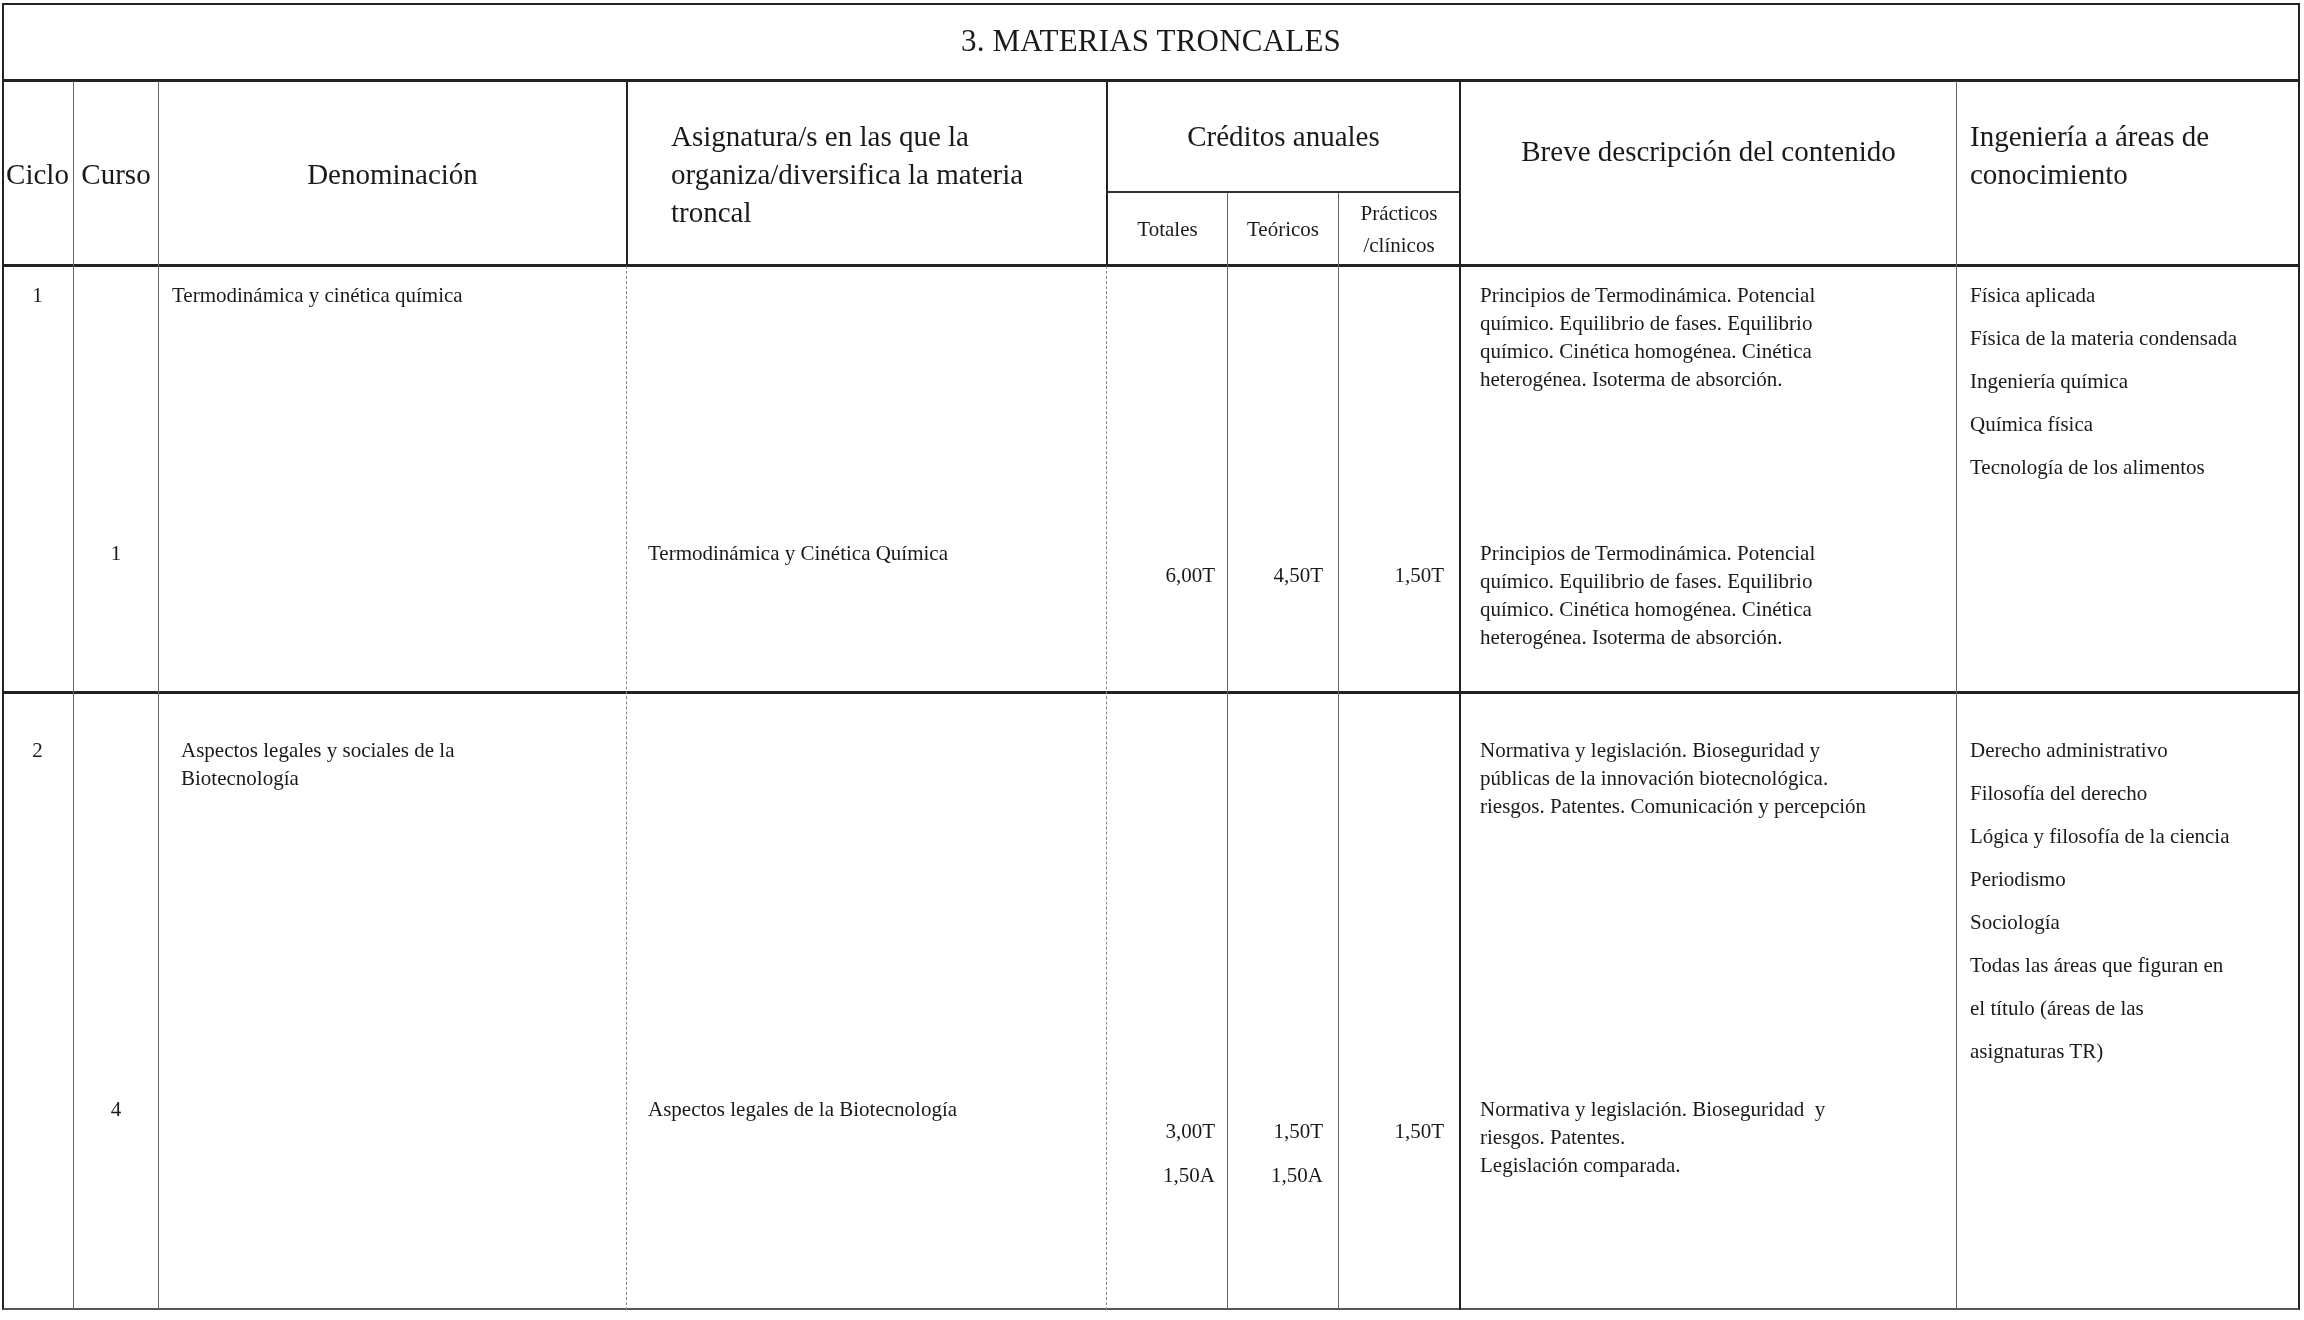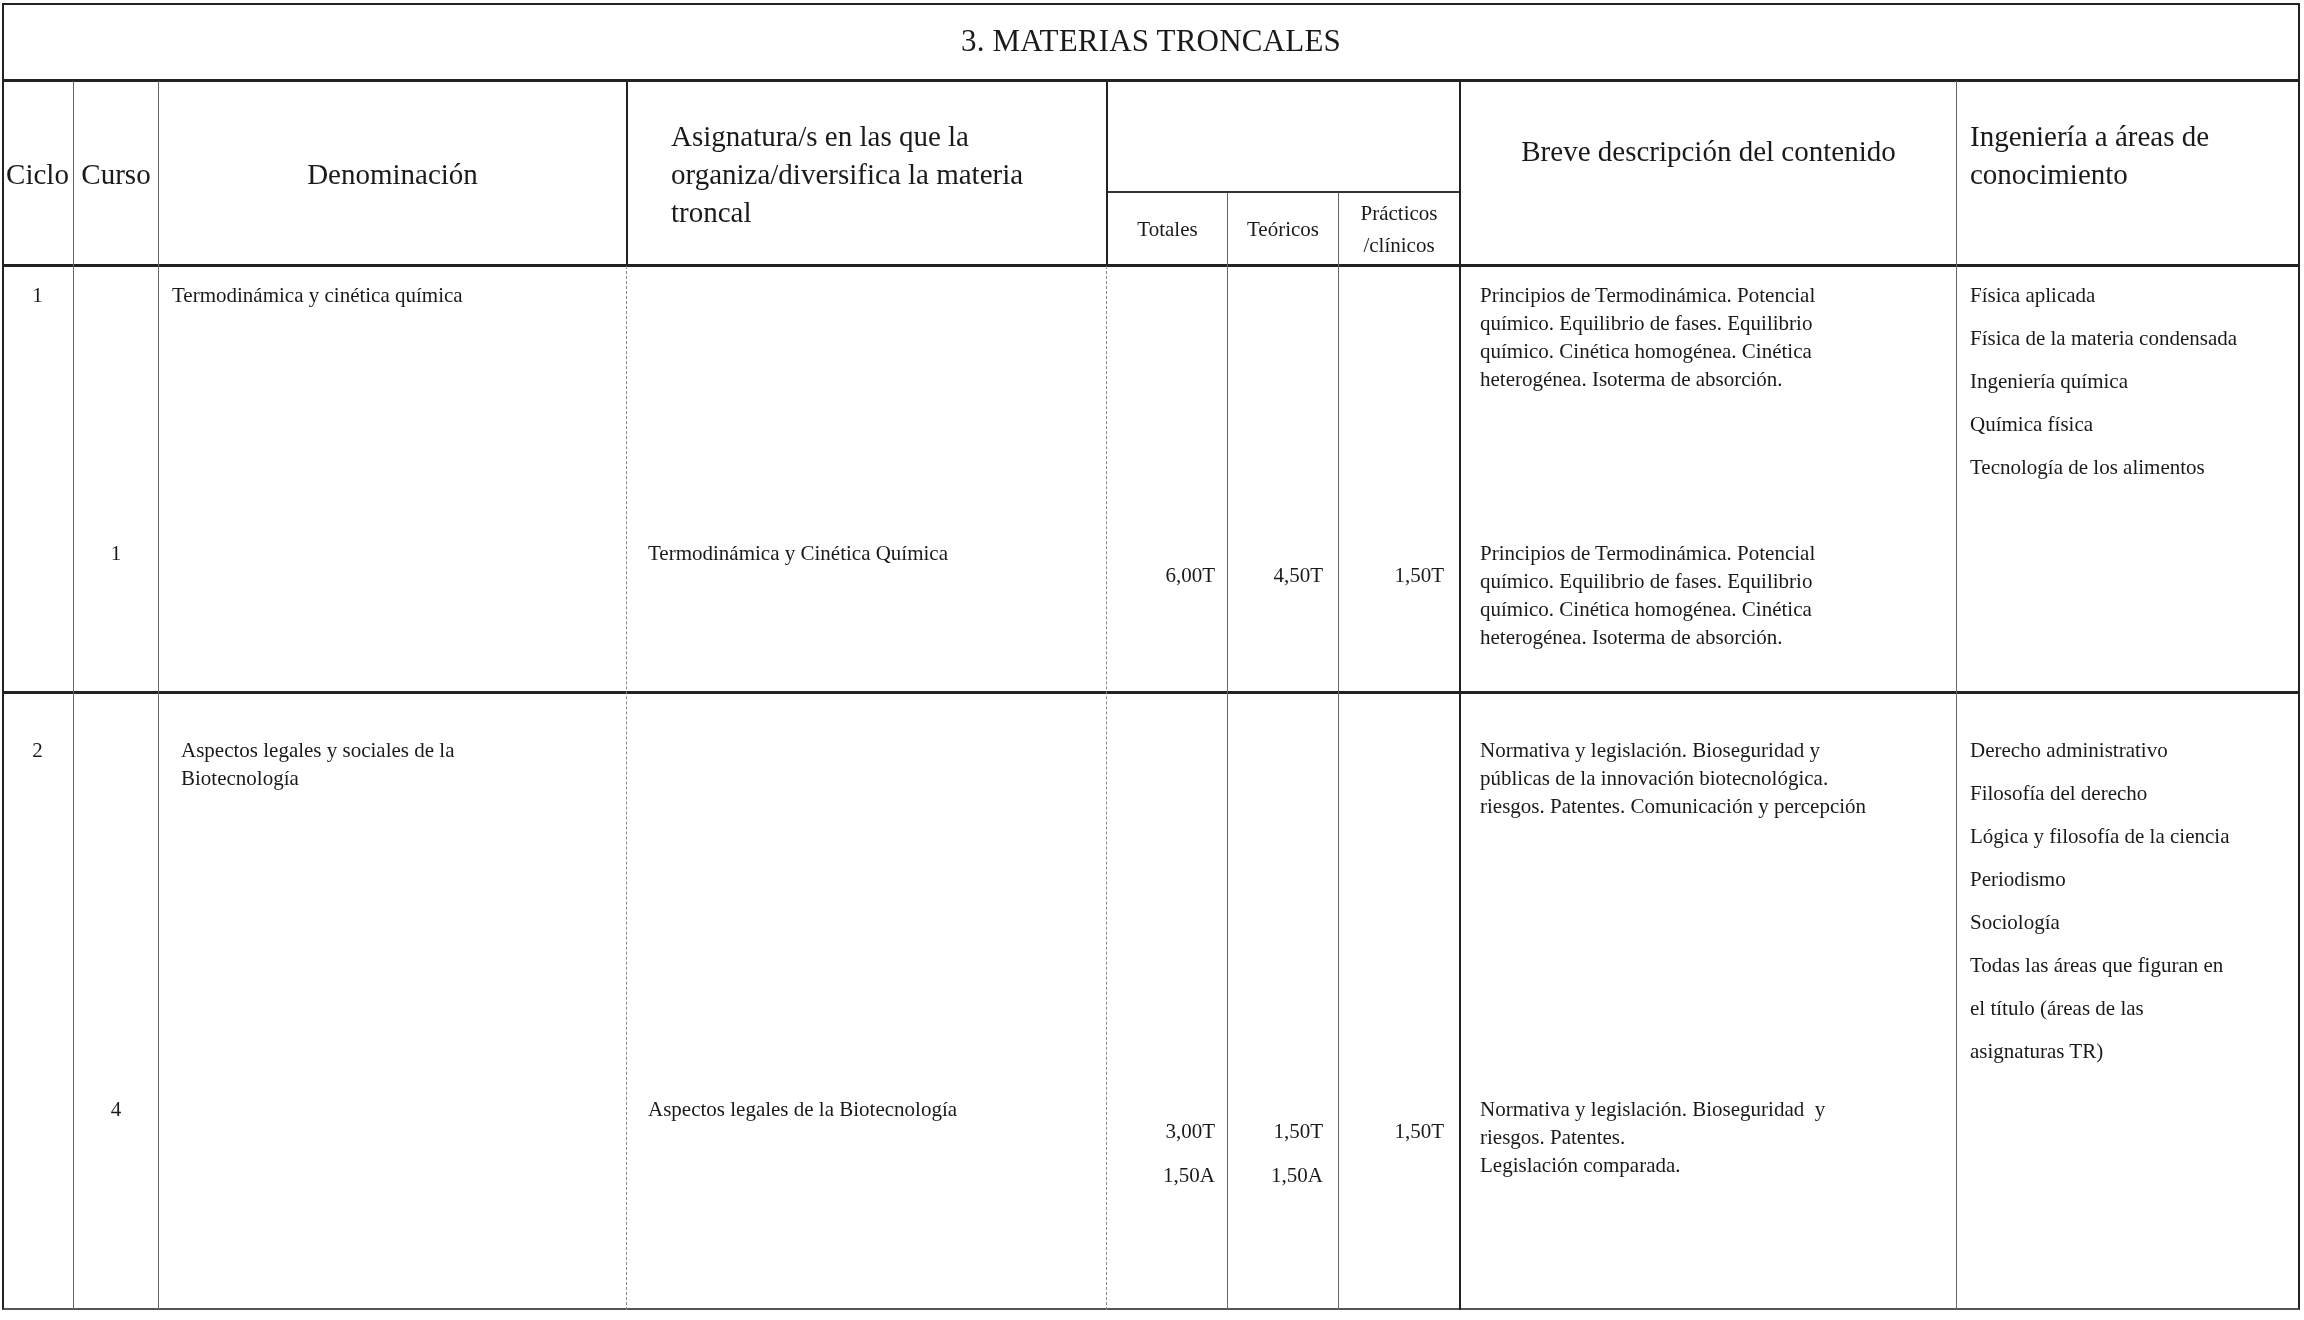--- a/index.html
+++ b/index.html
@@ -114,20 +114,21 @@
   <div class="hdr" style="left:0; top:78px; width:71px; height:185px;">Ciclo</div>
   <div class="hdr" style="left:72px; top:78px; width:84px; height:185px;">Curso</div>
   <div class="hdr" style="left:157px; top:78px; width:467px; height:185px;">Denominación</div>
   <div class="hdr left" style="left:626px; top:78px; width:478px; height:185px;padding-left:43px;">
     <div>
       <div>Asignatura/s en las que la</div>
       <div>organiza/diversifica la materia</div>
       <div>troncal</div>
     </div>
   </div>
+  <div class="hdr" style="left:1106px; top:78px; width:351px; height:110px;">Créditos anuales</div>
   <div class="subhdr" style="left:1106px; top:191px; width:119px; height:70px;">Totales</div>
   <div class="subhdr" style="left:1226px; top:191px; width:110px; height:70px;">Teóricos</div>
   <div class="subhdr" style="left:1337px; top:191px; width:120px; height:70px;">
     <div>
       <div>Prácticos</div>
       <div>/clínicos</div>
     </div>
   </div>
   <div class="hdr" style="left:1459px; top:78px; width:495px; height:140px;">Breve descripción del contenido</div>
   <div class="hdr left" style="left:1956px; top:78px; width:342px; height:140px; padding-left:12px;">

